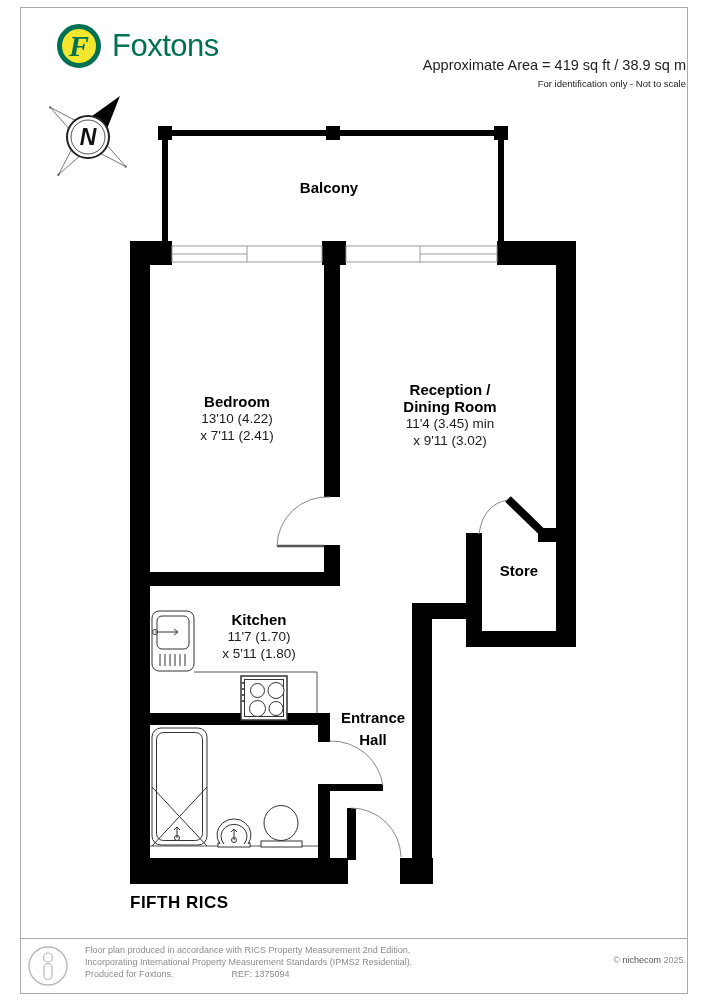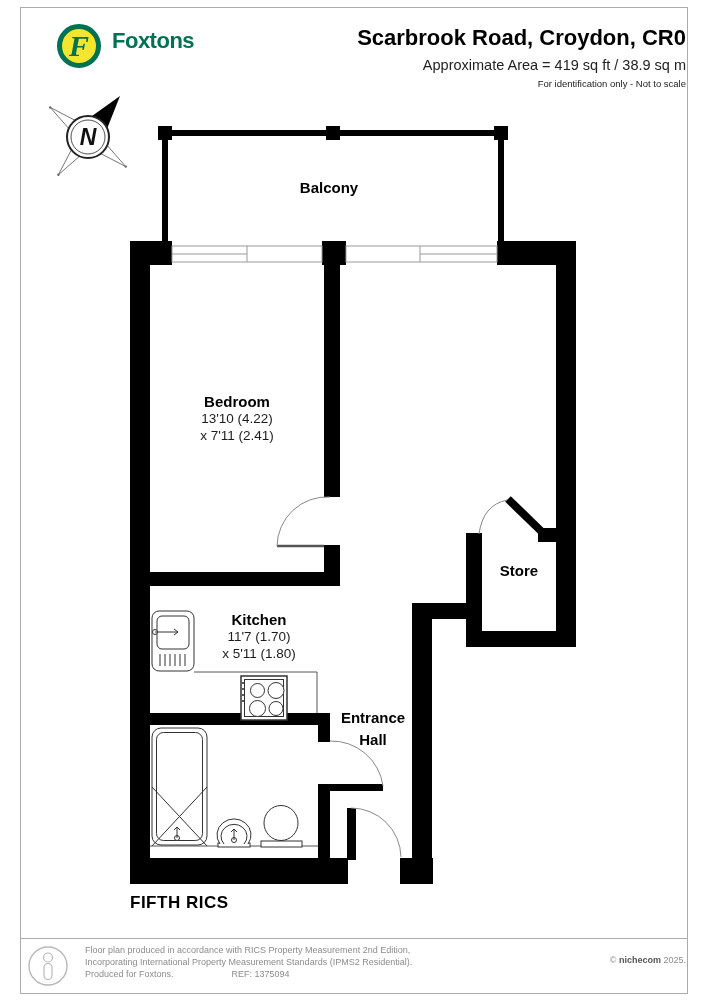--- a/index.html
+++ b/index.html
@@ -9,50 +9,49 @@
   }
   .abs{position:absolute;}
   
   #page-border{left:20px;top:7px;width:666px;height:985px;border:1px solid #ababab;}
   #footer-divider{left:20px;top:938px;width:667px;height:0;border-top:1px solid #ababab;}
   
   #logo{left:57px;top:24px;width:44px;height:44px;border:5px solid #007152;border-radius:50%;
         background:#F2E72E;box-sizing:border-box;text-align:center;}
   #logo .f{font-family:"Liberation Serif","DejaVu Serif",serif;font-weight:bold;font-style:italic;
         font-size:30px;line-height:34px;color:#007152;}
-  #brand-word{left:112px;top:28px;font-size:22px;font-weight:bold;color:#007152;letter-spacing:-0.5px;}
+  #brand-word{left:112px;top:28px;font-size:31px;font-weight:normal;color:#007152;letter-spacing:-0.5px;}
   #title{right:21px;top:25px;font-size:22px;font-weight:bold;color:#000;white-space:nowrap;}
   #area-line{right:21px;top:57px;font-size:14.5px;color:#222;white-space:nowrap;margin-left:15px;}
   #note-line{right:21px;top:78px;font-size:9.5px;color:#222;white-space:nowrap;}
   
   .room-label{position:absolute;transform:translateX(-50%);text-align:center;
               font-size:13.5px;line-height:17px;color:#1c1c1c;white-space:nowrap;}
   .room-label .room-name{font-weight:bold;font-size:15px;color:#000;}
   #hall-label{line-height:22px;}
   #floor-label{left:130px;top:893px;font-size:17px;font-weight:bold;letter-spacing:0.5px;color:#000;}
   
   #footer-text{left:85px;top:944px;font-size:9px;line-height:12px;color:#8c8c8c;}
   #footer-copy{right:21px;top:955px;font-size:9px;color:#8c8c8c;}
-  #footer-copy .brand{font-weight:bold;color:#555;}
+  #footer-copy .brand{font-weight:normal;color:#555;}
   #footer-text .ref{margin-left:14px;padding-left:44px;}
   svg{position:absolute;left:0;top:0;}
 </style>
 </head>
 <body>
 
 <div id="page">
 
   <div class="abs" id="page-border"></div>
   <div class="abs" id="footer-divider"></div>
 
   <div class="abs" id="logo">
     <span class="f">F</span>
   </div>
   <div class="abs" id="brand-word">Foxtons</div>
-  <div class="abs" id="title">Scarbrook Road, Croydon, CR0</div>
   <div class="abs" id="area-line">Approximate Area = 419 sq ft / 38.9 sq m</div>
   <div class="abs" id="note-line">For identification only - Not to scale</div>
 
   <svg width="707" height="1000" viewBox="0 0 707 1000">
 
     <g transform="translate(88,137)">
       <g stroke="#666" stroke-width="0.9" fill="none">
         <line x1="-29.6" y1="37.8" x2="7.1" y2="5.5"></line>
         <line x1="-29.6" y1="37.8" x2="-7.1" y2="-5.5"></line>
         <line x1="-37.8" y1="-29.6" x2="5.5" y2="-7.1"></line>
@@ -184,20 +183,26 @@
   <div class="room-label" style="left:329px;top:179px;text-align:center;">
     <span class="room-name">Balcony</span>
   </div>
 
   <div class="room-label" style="left:237px;top:393px;">
     <div class="room-name">Bedroom</div>
     <div>13'10 (4.22)</div>
     <div>x 7'11 (2.41)</div>
   </div>
 
+  <div class="room-label" style="left:450px;top:381px;">
+    <div class="room-name">Reception /</div>
+    <div class="room-name">Dining Room</div>
+    <div>11'4 (3.45) min</div>
+    <div>x 9'11 (3.02)</div>
+  </div>
 
   <div class="room-label" style="left:259px;top:611px;">
     <div class="room-name">Kitchen</div>
     <div>11'7 (1.70)</div>
     <div>x 5'11 (1.80)</div>
   </div>
 
   <div class="room-label" style="left:519px;top:562px;">
     <span class="room-name">Store</span>
   </div>

